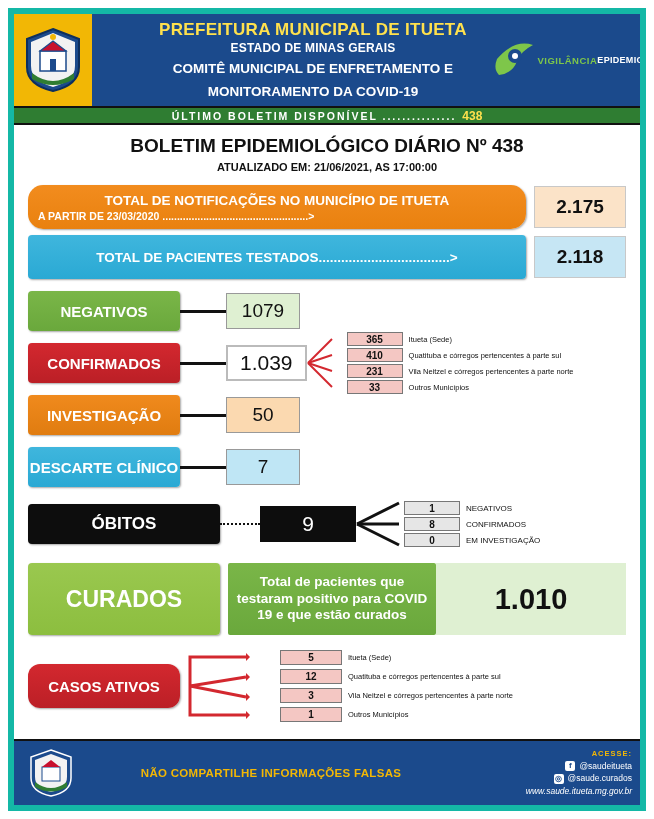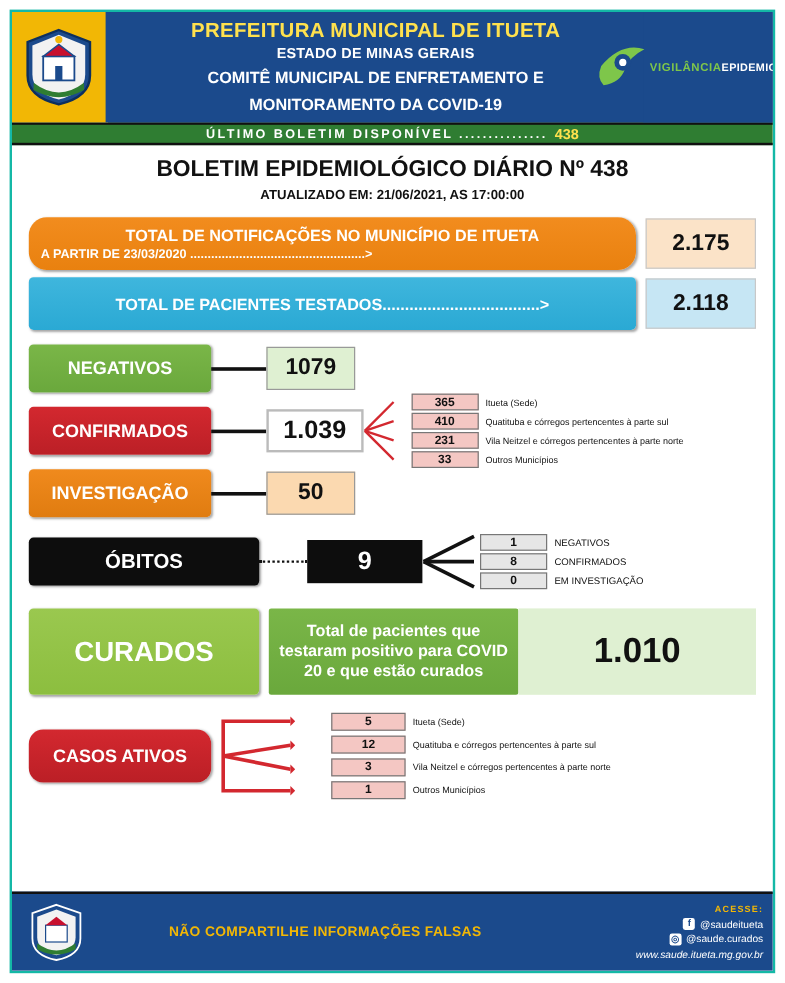--- a/index.html
+++ b/index.html
@@ -9,21 +9,21 @@
     font-family: "Liberation Sans", sans-serif;
   }
   #page {
     width: 654px; height: 819px;
     position: relative;
     background: #ffffff;
     padding: 8px;
   }
   .frame {
     width: 638px; height: 803px;
-    border: 2px solid #14b8a6;
+    border: 6px solid #14b8a6;
     background: #ffffff;
     position: relative;
     overflow: hidden;
   }
 
   
   .header {
     height: 92px;
     background: #1b4a8c;
     display: flex;
@@ -137,21 +137,21 @@
   .pill.orange { background: linear-gradient(#f08a1d,#e07c10); }
   .pill.cyan   { background: linear-gradient(#3fb6dd,#2aa9d4); }
   .pill.black  { background: #0d0d0d; width: 192px; font-size: 17px; }
   .connector { width: 46px; height: 3px; background: #111; }
   .connector.dotted {
     height: 0; border-top: 2px dotted #111; background: none; width: 40px;
   }
   .valbox {
     height: 36px; min-width: 74px;
     display: flex; align-items: center; justify-content: center;
-    font-size: 19px; font-weight: bold; color: #111;
+    font-size: 19px; font-weight: normal; color: #111;
     border: 1px solid #999; padding: 0 12px;
   }
   .valbox.vgreen  { background: #dff0d2; }
   .valbox.vred    { background: #ffffff; color: #111; font-size: 21px; border: 2px solid #bbb; }
   .valbox.vorange { background: #fbd9b0; }
   .valbox.vcyan   { background: #bfe6f5; }
   .valbox.vblack  { background: #0d0d0d; color: #ffffff; font-size: 21px; min-width: 96px; border: none;}
 
   
   .breakdown {
@@ -352,20 +352,25 @@
           </div>
         </div>
       </div>
 
       <div class="stat-row">
         <div class="pill orange">INVESTIGAÇÃO</div>
         <div class="connector"></div>
         <div class="valbox vorange">50</div>
       </div>
 
+      <div class="stat-row">
+        <div class="pill cyan">DESCARTE CLÍNICO</div>
+        <div class="connector"></div>
+        <div class="valbox vcyan">7</div>
+      </div>
 
       <div class="stat-row" style="height:54px;">
         <div class="pill black">ÓBITOS</div>
         <div class="connector dotted"></div>
         <div class="valbox vblack">9</div>
         <div class="arrows" style="width:44px;">
           <svg viewBox="0 0 44 54" width="44" height="54">
             <line x1="1" y1="27" x2="43" y2="6" stroke="#111" stroke-width="3"></line>
             <line x1="1" y1="27" x2="43" y2="27" stroke="#111" stroke-width="3"></line>
             <line x1="1" y1="27" x2="43" y2="48" stroke="#111" stroke-width="3"></line>
@@ -383,21 +388,21 @@
           <div class="bd-item">
             <div class="bd-box grey">0</div>
             <div class="bd-label bold">EM INVESTIGAÇÃO</div>
           </div>
         </div>
       </div>
     </div>
 
     <div class="curados-row">
       <div class="curados-pill">CURADOS</div>
-      <div class="curados-mid">Total de pacientes que testaram positivo para COVID 20 e que estão curados</div>
+      <div class="curados-mid">Total de pacientes que testaram positivo para COVID 19 e que estão curados</div>
       <div class="curados-val">1.010</div>
     </div>
 
     <div class="ativos-row">
       <div class="ativos-pill">CASOS ATIVOS</div>
       <div class="arrows" style="width:64px;margin-left:6px;">
         <svg viewBox="0 0 64 74" width="64" height="74">
           <path d="M4 37 L4 8 L60 8" stroke="#d3282f" stroke-width="3" fill="none"></path>
           <path d="M4 37 L60 28" stroke="#d3282f" stroke-width="3" fill="none"></path>
           <path d="M4 37 L60 48" stroke="#d3282f" stroke-width="3" fill="none"></path>

